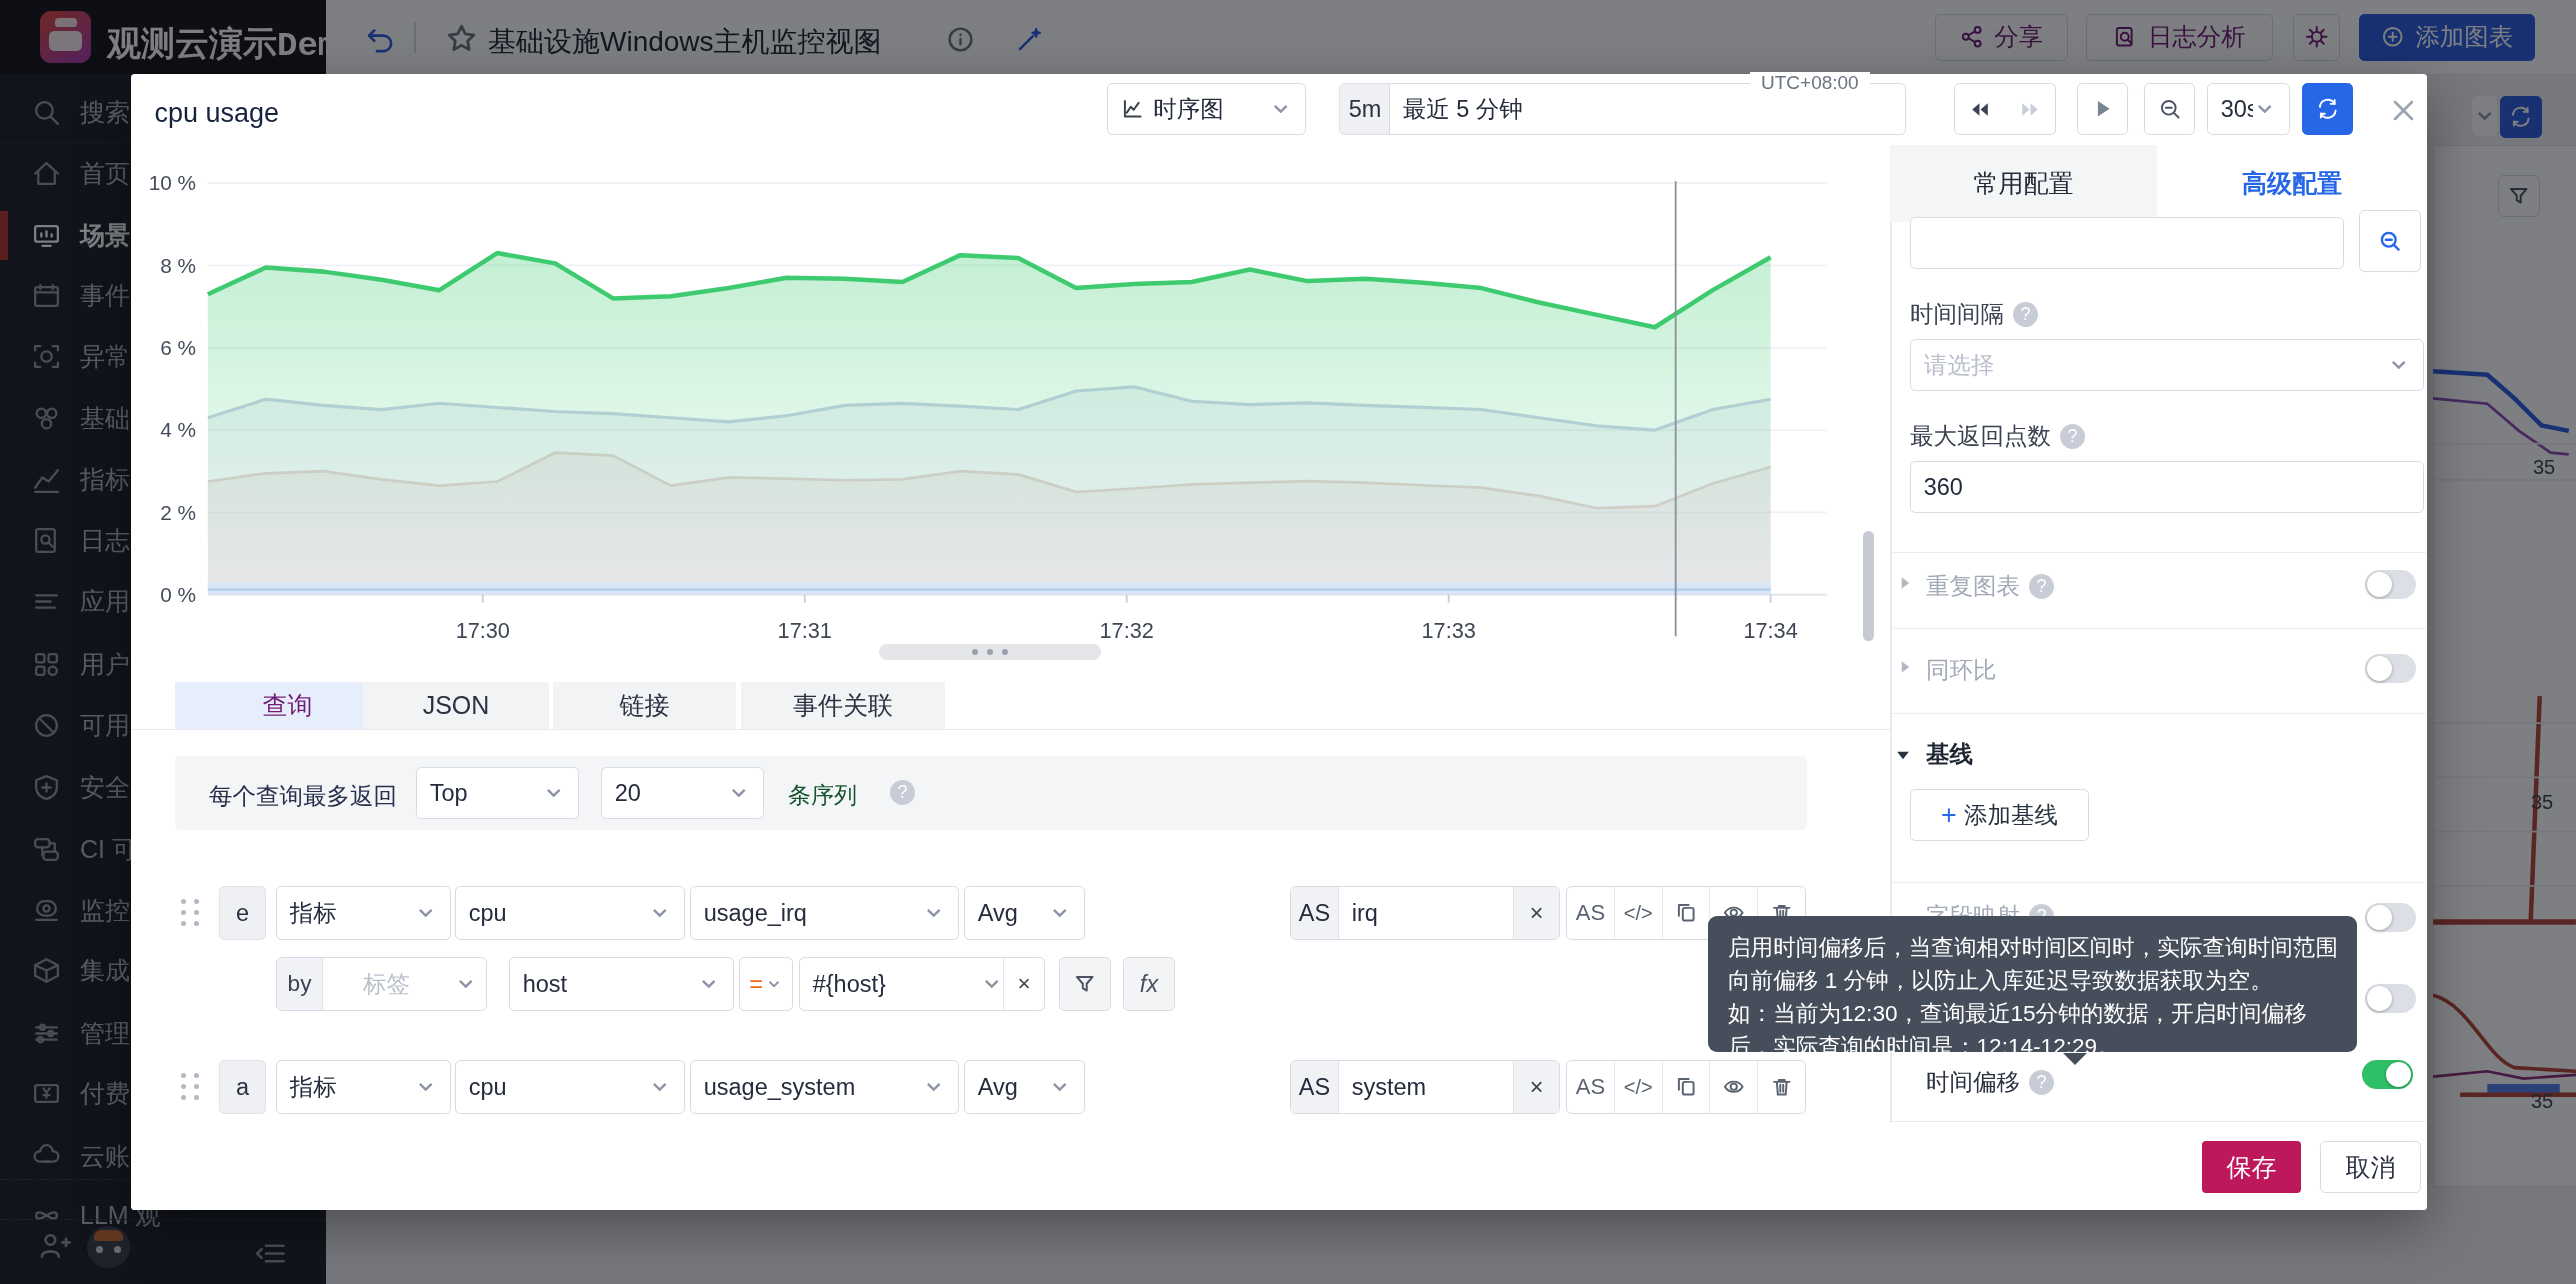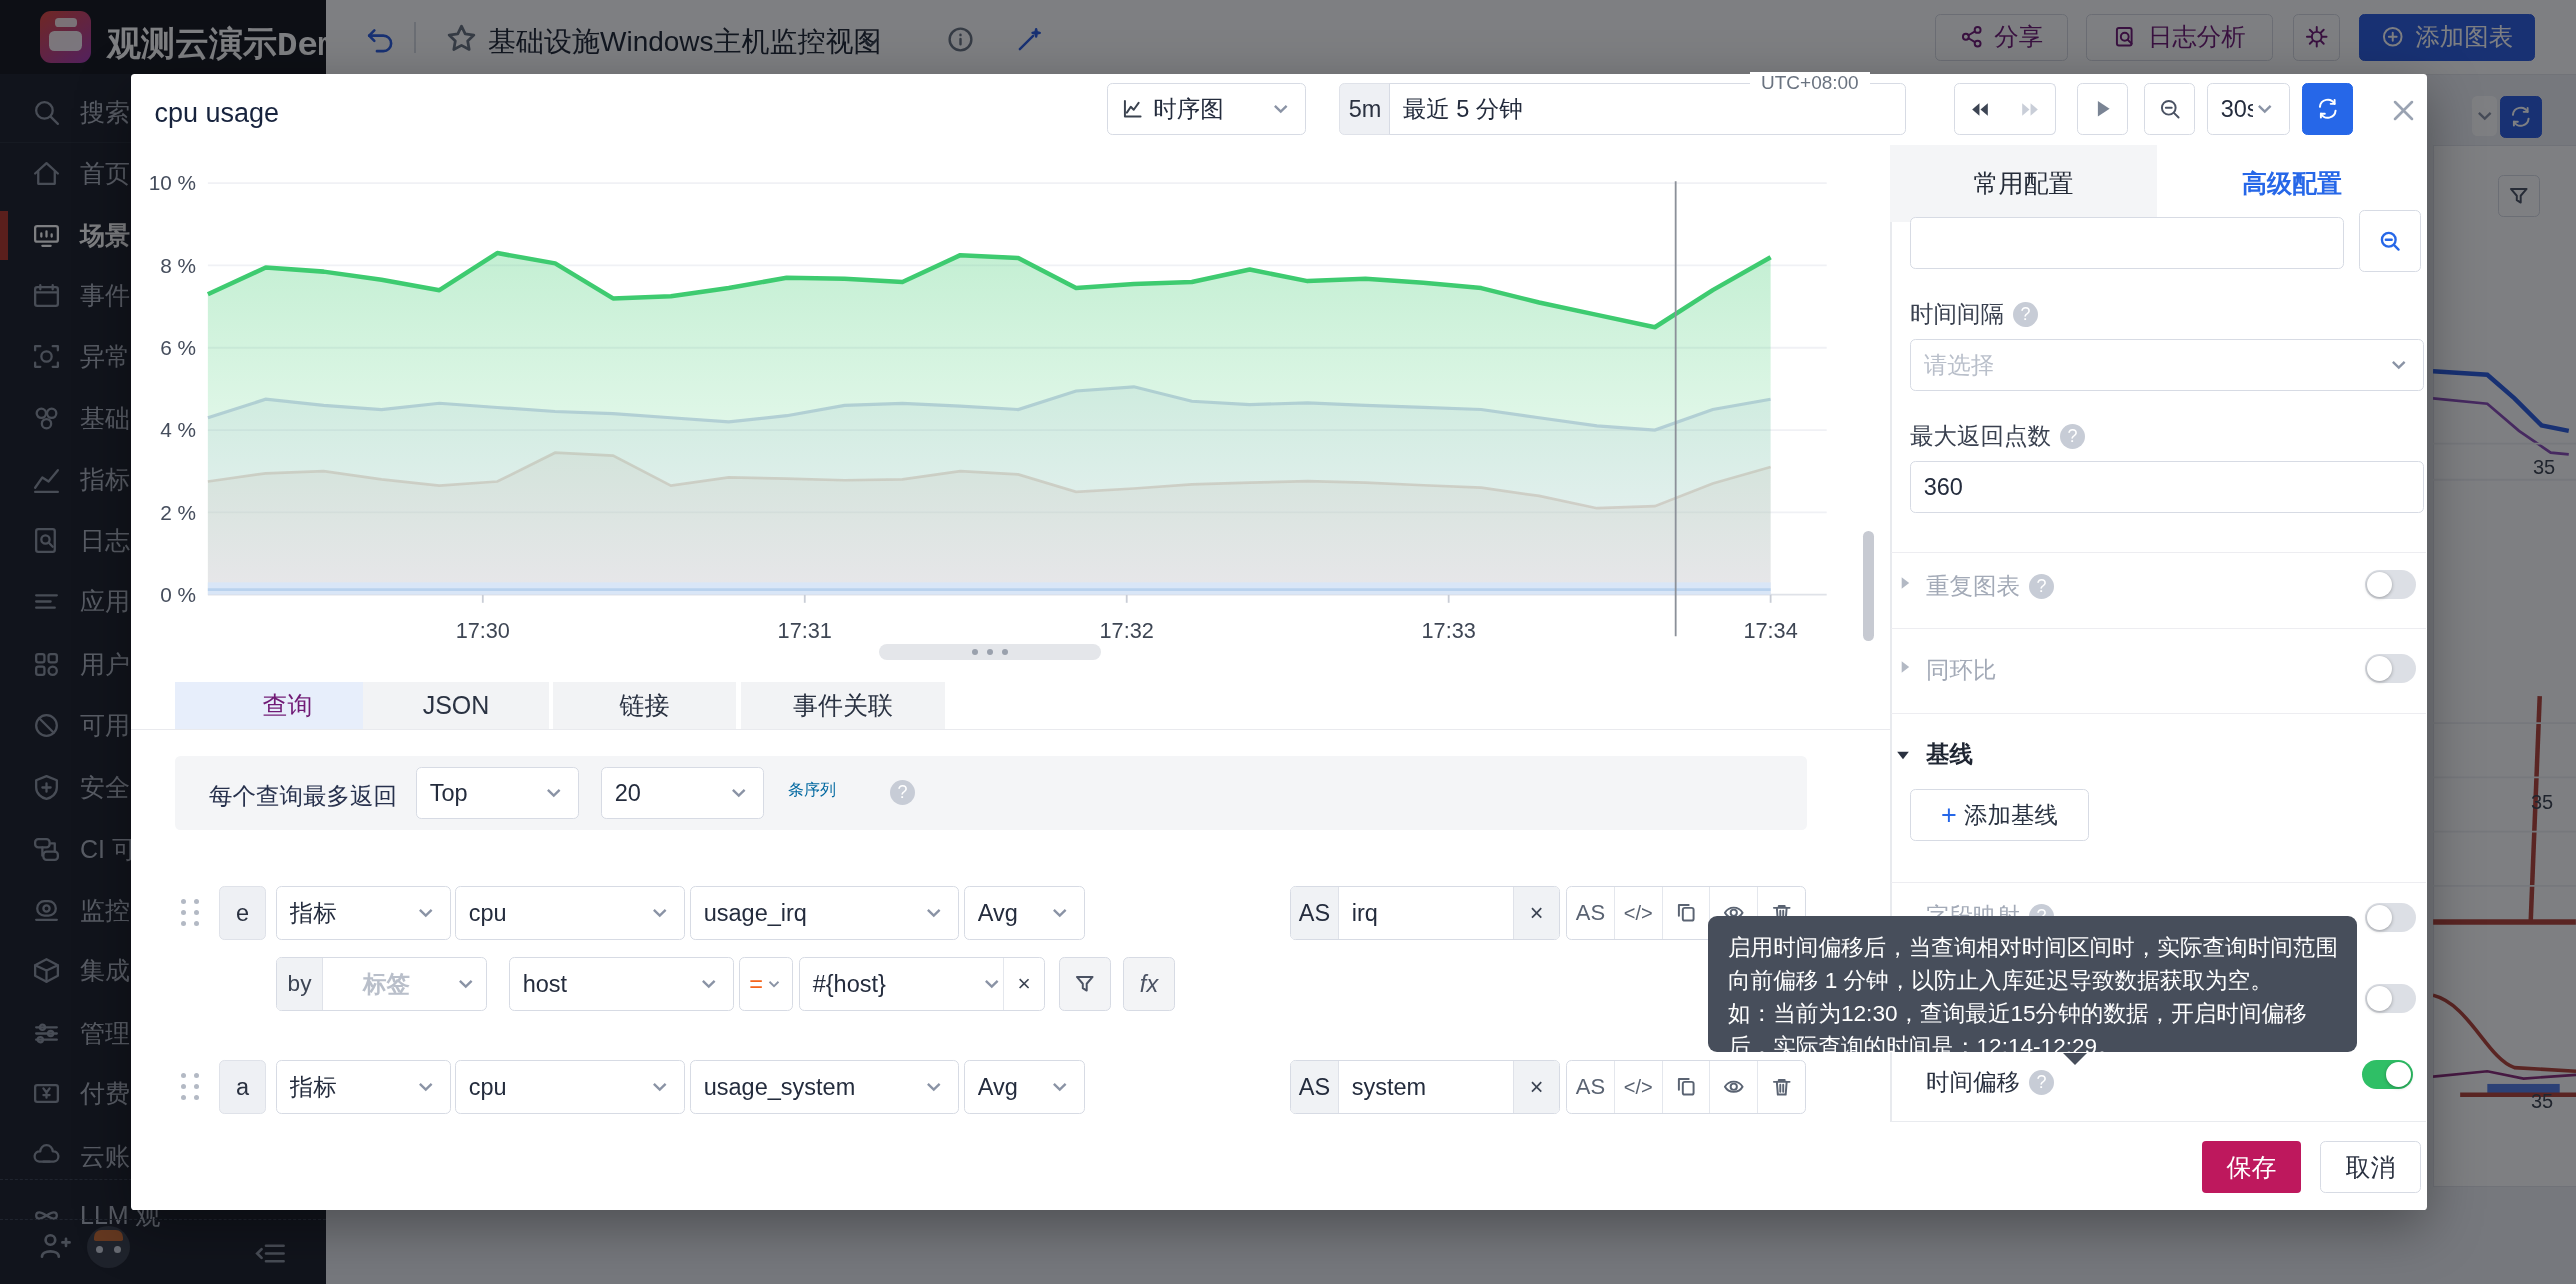--- a/index.html
+++ b/index.html
@@ -507,21 +507,21 @@
         <svg class="chev" viewBox="0 0 24 24">
             <path d="M6 9 L12 15 L18 9"></path>
           </svg>
       </div>
       <div class="sel" style="left:426px;top:11px;width:163px;height:52px;">
         <span class="grow">20</span>
         <svg class="chev" viewBox="0 0 24 24">
             <path d="M6 9 L12 15 L18 9"></path>
           </svg>
       </div>
-      <span class="abs" style="left:613px;top:23.5px;font-size:16px;color:#0369a1;">条序列</span>
+      <span class="abs" style="left:613px;top:23.5px;font-size:23px;color:#14532d;">条序列</span>
       <span class="qmark abs" style="left:715px;top:24.4px;">?</span>
     </div>
 
     <div class="abs" style="left:50px;top:825px;">
         <div class="dragdots">
           <i></i>
           <i></i>
           <i></i>
           <i></i>
           <i></i>
@@ -576,21 +576,21 @@
       <div style="flex:1;height:100%;display:flex;align-items:center;justify-content:center;">
         <svg class="icon24" viewBox="0 0 24 24" style="color:#5a6372;">
             <path d="M4 7 H20 M9 7 V5 H15 V7 M7 7 L8 20 H16 L17 7"></path>
             <path d="M10.5 10 V17 M13.5 10 V17"></path>
           </svg>
       </div>
     </div>
 
     <div class="sel" style="left:145px;top:883px;width:211px;height:54px;padding:0;gap:32px;">
       <div style="width:45px;height:100%;background:#f0f2f5;border-right:1.8px solid #dfe2e9;display:flex;align-items:center;justify-content:center;border-radius:3.6px 0 0 3.6px;font-size:22.6px;color:#3c4453;">by</div>
-      <span class="grow ph" style="padding-left:8px;font-weight:bold;">标签</span>
+      <span class="grow ph" style="padding-left:8px;">标签</span>
       <svg class="chev" viewBox="0 0 24 24" style="margin-right:9px;">
           <path d="M6 9 L12 15 L18 9"></path>
         </svg>
     </div>
     <div class="sel" style="left:378px;top:883px;width:225px;height:54px;">
       <span class="grow">host</span>
       <svg class="chev" viewBox="0 0 24 24">
           <path d="M6 9 L12 15 L18 9"></path>
         </svg>
     </div>

